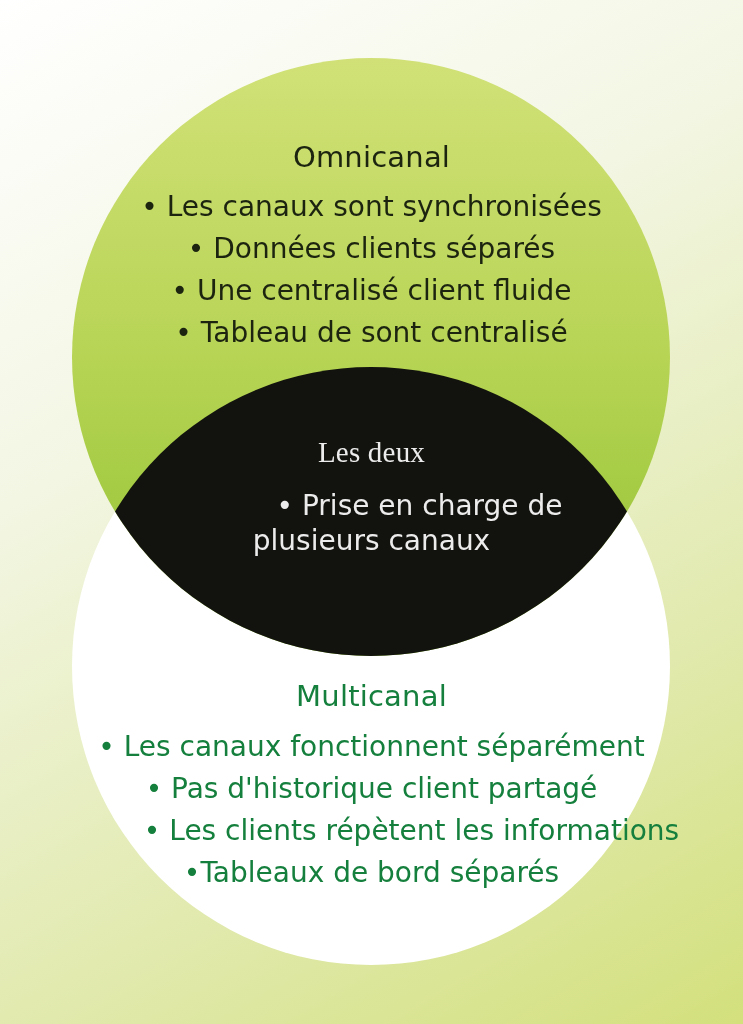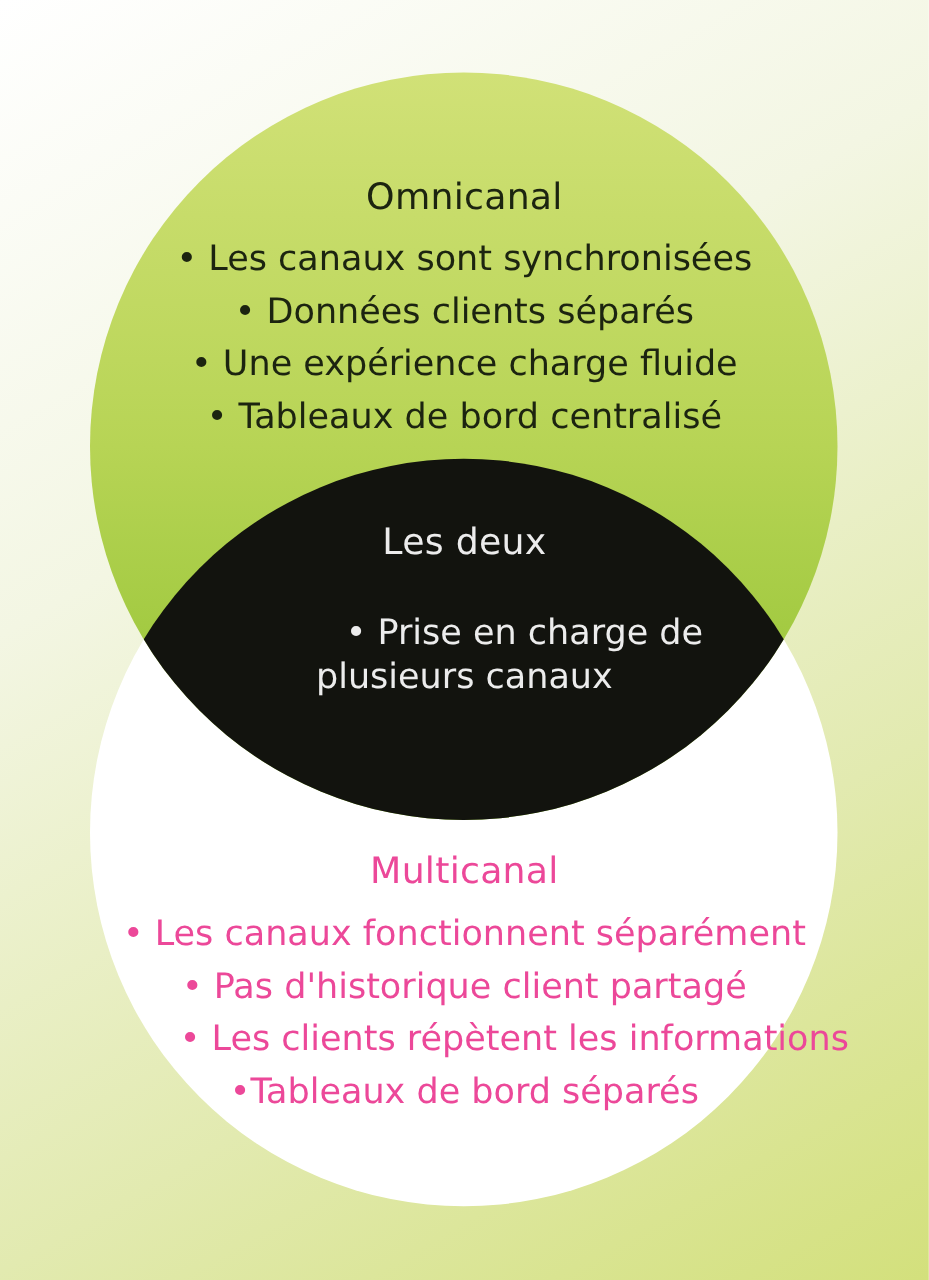--- a/index.html
+++ b/index.html
@@ -6,21 +6,21 @@
     body {
       width: 743px; height: 1024px; overflow: hidden; position: relative;
       background: linear-gradient(150deg, #ffffff 0%, #f3f6e3 35%, #e2eab0 70%, #d3e07c 100%);
       font-family: "DejaVu Sans", sans-serif;
     }
     svg.venn { position: absolute; left: 0; top: 0; }
     .label { position: absolute; left: 0; width: 743px; text-align: center; white-space: nowrap; }
     .title { font-size: 29px; letter-spacing: 0.2px; }
     .item { font-size: 28px; }
     .dark { color: #1c2410; }
-    .mid  { color: #ec4899; }
+    .mid  { color: #15803d; }
     .light { color: #ececec; }
   </style>
 </head>
 <body>
 
 <svg class="venn" width="743" height="1024" viewBox="0 0 743 1024">
   <defs>
     <linearGradient id="topGrad" x1="0" y1="0" x2="0" y2="1">
       <stop offset="0" stop-color="#d1e177"></stop>
       <stop offset="0.5" stop-color="#b7d455"></stop>
@@ -31,24 +31,24 @@
     </clipPath>
   </defs>
   <circle cx="371" cy="666" r="299" fill="#ffffff"></circle>
   <circle cx="371" cy="357" r="299" fill="url(#topGrad)"></circle>
   <circle cx="371" cy="666" r="299" fill="#12130e" clip-path="url(#clipTop)"></circle>
 </svg>
 
 <div class="label title dark" style="top:140px;">Omnicanal</div>
 <div class="label item dark" style="top:190px;">• Les canaux sont synchronisées</div>
 <div class="label item dark" style="top:232px;">• Données clients séparés</div>
-<div class="label item dark" style="top:274px;">• Une expérience charge fluide</div>
-<div class="label item dark" style="top:316px;">• Tableaux de bord centralisé</div>
+<div class="label item dark" style="top:274px;">• Une centralisé client fluide</div>
+<div class="label item dark" style="top:316px;">• Tableau de sont centralisé</div>
 
-<div class="label title light" style="top:416px;">Les deux</div>
+<div class="label title light" style="top:436px;font-family:Liberation Serif, serif;">Les deux</div>
 <div class="label item light" style="top:489px;padding-left:48px;">• Prise en charge de</div>
 <div class="label item light" style="top:524px;">plusieurs canaux</div>
 
 <div class="label title mid" style="top:679px;">Multicanal</div>
 <div class="label item mid" style="top:730px;">• Les canaux fonctionnent séparément</div>
 <div class="label item mid" style="top:772px;">• Pas d'historique client partagé</div>
 <div class="label item mid" style="top:814px;padding-left:40px;">• Les clients répètent les informations</div>
 <div class="label item mid" style="top:856px;">•Tableaux de bord séparés</div>
 
 </body></html>

